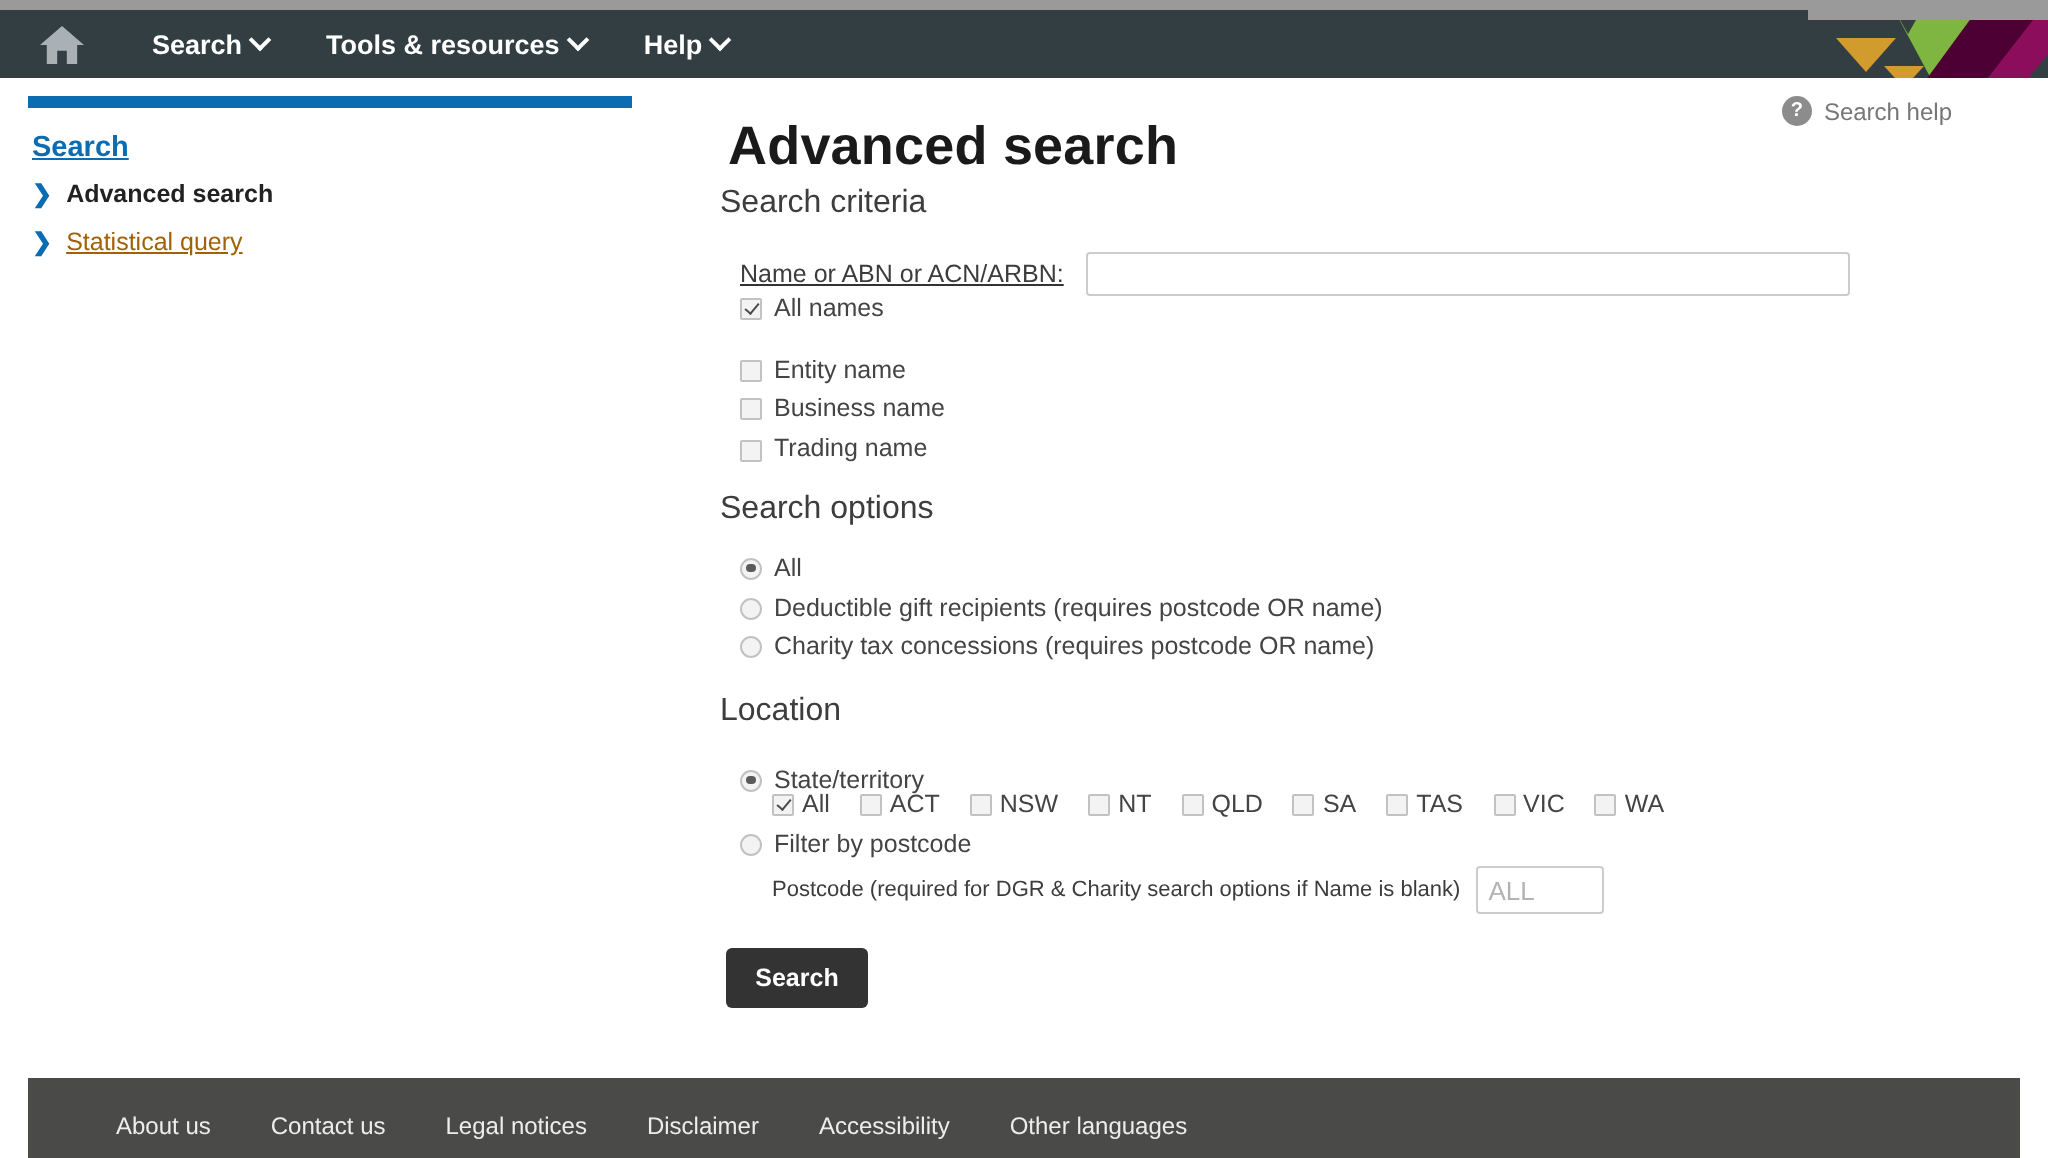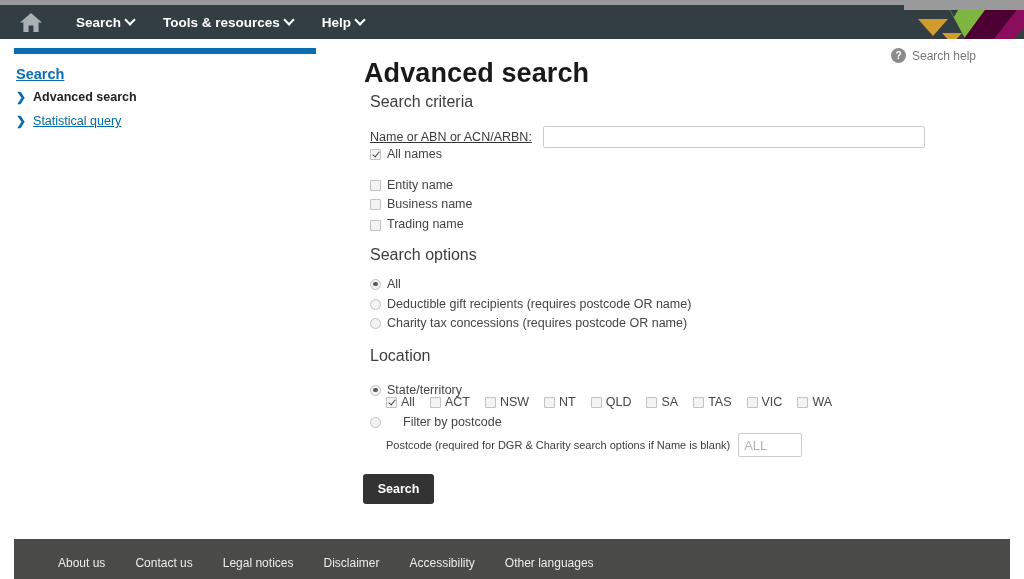--- a/index.html
+++ b/index.html
@@ -131,21 +131,21 @@
     line-height: 15px;
   }
   .side-link-1 { top: 51px; }
   .side-link-2 { top: 75px; }
   .side-txt-current {
     color: #222222;
     font-weight: bold;
     line-height: 15px;
   }
   .side-txt-link {
-    color: #0369a1;
+    color: #a16207;
     text-decoration: underline;
     line-height: 15px;
   }
 
   
   .main {
     position: absolute;
     top: 39px;
     left: 330px;
     width: 694px;
@@ -181,21 +181,21 @@
     margin-right: 6px;
   }
   .help-text {
     font-size: 12px;
     color: #777777;
   }
 
   
   .section-h {
     position: absolute;
-    left: 40px;
+    left: 30px;
     font-size: 16px;
     color: #3d3d3d;
     font-weight: normal;
   }
   .sec-criteria { top: 54px; }
   .sec-options  { top: 207px; }
   .sec-location { top: 308px; }
 
   
   .name-row {
@@ -277,21 +277,21 @@
   .r-names-all   { top: 108px; }
   .r-names-ent   { top: 139px; align-items: center; }
   .r-names-bus   { top: 158px; }
   .r-names-trd   { top: 178px; align-items: flex-end; }
 
   .r-opt-all     { top: 238px; }
   .r-opt-dgr     { top: 258px; }
   .r-opt-cha     { top: 277px; }
 
   .r-loc-state   { top: 344px; }
-  .r-loc-post    { top: 376px; gap: 16px; }
+  .r-loc-post    { top: 376px; }
 
   
   .states-row {
     position: absolute;
     top: 356px;
     left: 56px;
     display: flex;
     align-items: center;
   }
   .state-item {

